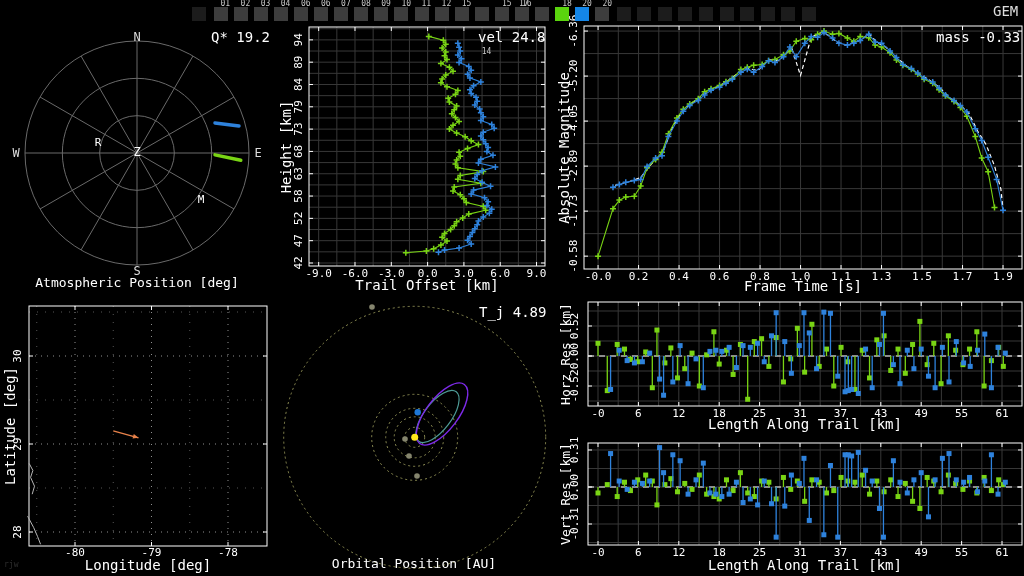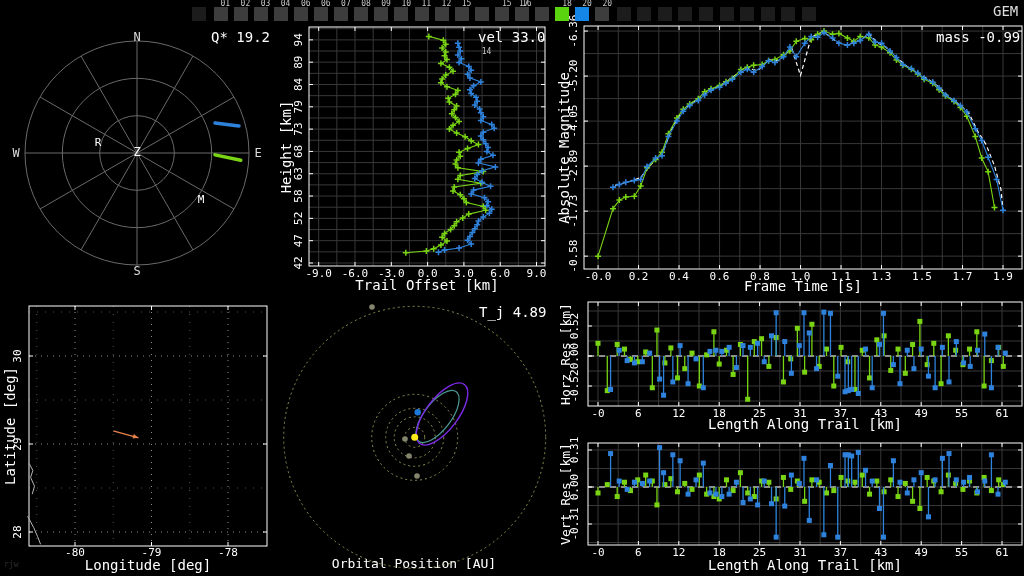--- a/index.html
+++ b/index.html
@@ -1178,33 +1178,34 @@
       <div class="slot" style="left: 678.4px; background: rgb(28, 28, 28);"></div>
       <div class="slot" style="left: 699px; background: rgb(28, 28, 28);"></div>
       <div class="slot" style="left: 719.6px; background: rgb(28, 28, 28);"></div>
       <div class="slot" style="left: 740.2px; background: rgb(28, 28, 28);"></div>
       <div class="slot" style="left: 760.8px; background: rgb(28, 28, 28);"></div>
       <div class="slot" style="left: 781.4px; background: rgb(28, 28, 28);"></div>
       <div class="slot" style="left: 802px; background: rgb(28, 28, 28);"></div>
     </div>
 
   <div class="txt f14" style="left:211px;top:30px;">Q* 19.2</div>
+  <div class="txt f13 c" style="left:137px;top:276px;">Atmospheric Position [deg]</div>
   <div class="txt f12 cc" style="left:137px;top:37px;color:#ddd;">N</div>
   <div class="txt f12 cc" style="left:137px;top:271px;color:#ddd;">S</div>
   <div class="txt f12 cc" style="left:16px;top:153px;color:#ddd;">W</div>
   <div class="txt f12 cc" style="left:258px;top:153px;color:#ddd;">E</div>
   <div class="txt f12 cc" style="left:137px;top:152px;">Z</div>
   <div class="txt f11 cc" style="left:98px;top:143px;">R</div>
   <div class="txt f11 cc" style="left:201px;top:200px;">M</div>
 
-  <div class="txt f14" style="left:478px;top:30px;">vel 33.0</div>
+  <div class="txt f14" style="left:478px;top:30px;">vel 24.8</div>
   <div class="txt f14 c" style="left:427px;top:278px;">Trail Offset [km]</div>
   <div class="txt f14 rot" style="left:286px;top:147px;">Height [km]</div>
 
-  <div class="txt f14" style="left:936px;top:30px;">mass -0.99</div>
+  <div class="txt f14" style="left:936px;top:30px;">mass -0.33</div>
   <div class="txt f14 c" style="left:803px;top:279px;">Frame Time [s]</div>
   <div class="txt f14 rot" style="left:564px;top:148px;">Absolute Magnitude</div>
 
   <div class="txt f14 c" style="left:148px;top:558px;">Longitude [deg]</div>
   <div class="txt f14 rot" style="left:10px;top:426px;">Latitude [deg]</div>
 
   <div class="txt f14" style="left:479px;top:305px;">T_j 4.89</div>
   <div class="txt f13 c" style="left:414px;top:557px;">Orbital Position [AU]</div>
 
   <div class="txt f13 rot" style="left:566px;top:354px;">Horz Res [km]</div>

